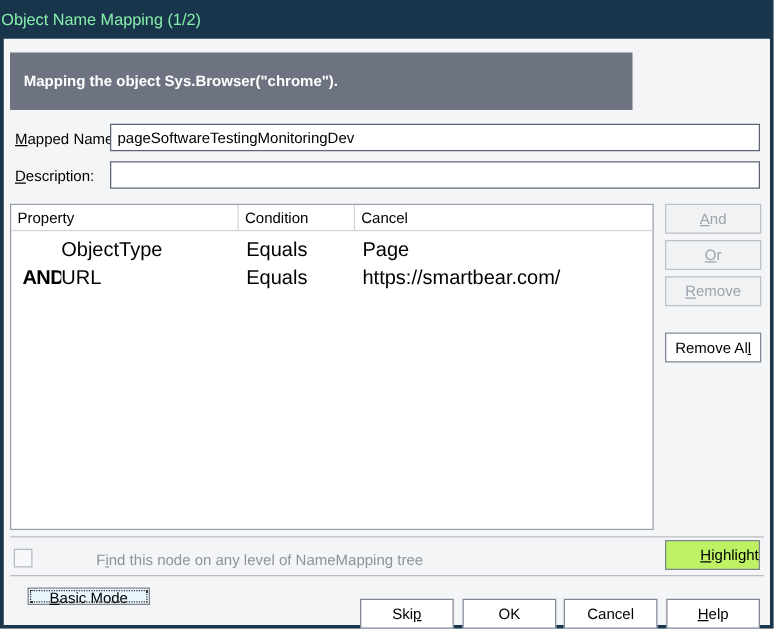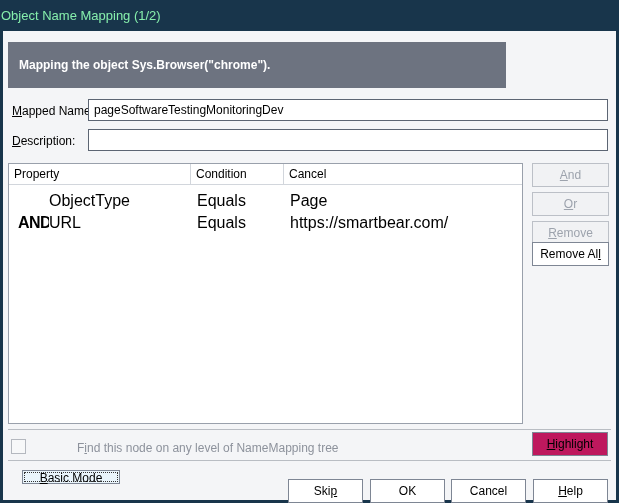--- a/index.html
+++ b/index.html
@@ -40,21 +40,21 @@
   .sbtn.disabled { background:#f1f2f4; border:1px solid #bcc0c7; color:#9da3ad; }
   .sbtn.enabled  { background:#ffffff; border:1px solid #7e8694; color:#000; }
 
   .sep { position:absolute; left:8px; width:603px; height:1px; background:#b9bdc3; }
 
   .cb { position:absolute; left:11px; top:439px; width:15px; height:15px; box-sizing:border-box;
         border:1px solid #b4b8bf; background:#f7f8f9; }
   .cb-label { position:absolute; left:33px; top:441px; font-size:12px; color:#8d929c;margin-left:44px; }
 
   .highlight-btn { position:absolute; left:532px; top:432px; width:76px; height:24px; box-sizing:border-box;
-                   background:#be185d; border:1px solid #7e8694; color:#000; }
+                   background:#bef264; border:1px solid #7e8694; color:#000;text-align:right; }
 
   .basic-btn { position:absolute; left:22px; top:470px; width:98px; height:14px; box-sizing:border-box;
                background:#eaf5fc; border:1px solid #7e8694; color:#000; }
   .basic-btn::after { content:""; position:absolute; left:1px; top:1px; right:1px; bottom:1px;
                       border:1px dotted #333; pointer-events:none; }
 
   .bbtn { position:absolute; top:479px; width:75px; height:24px; box-sizing:border-box;
           background:#ffffff; border:1px solid #7e8694; color:#000; }
   .bbtn.skip   { left:288px; }
   .bbtn.ok     { left:370px; }
@@ -100,21 +100,21 @@
         <span class="cell prop">URL</span>
         <span class="cell cond">Equals</span>
         <span class="cell val">https://smartbear.com/</span>
       </div>
     </div>
   </div>
 
   <button class="sbtn disabled" style="top:163px;" disabled=""><span class="mn">A</span><span>nd</span></button>
   <button class="sbtn disabled" style="top:192px;" disabled=""><span class="mn">O</span><span>r</span></button>
   <button class="sbtn disabled" style="top:221px;" disabled=""><span class="mn">R</span><span>emove</span></button>
-  <button class="sbtn enabled" style="top:242px;"><span>Remove Al</span><span class="mn">l</span><span></span></button>
+  <button class="sbtn enabled" style="top:266px;"><span>Remove Al</span><span class="mn">l</span><span></span></button>
 
   <div class="sep" style="top:429px;"></div>
 
   <span class="cb"></span>
   <span class="cb-label"><span>F</span><span class="mn">i</span><span>nd this node on any level of NameMapping tree</span></span>
 
   <button class="highlight-btn"><span class="mn">H</span><span>ighlight</span></button>
 
   <div class="sep" style="top:460px;"></div>
 

